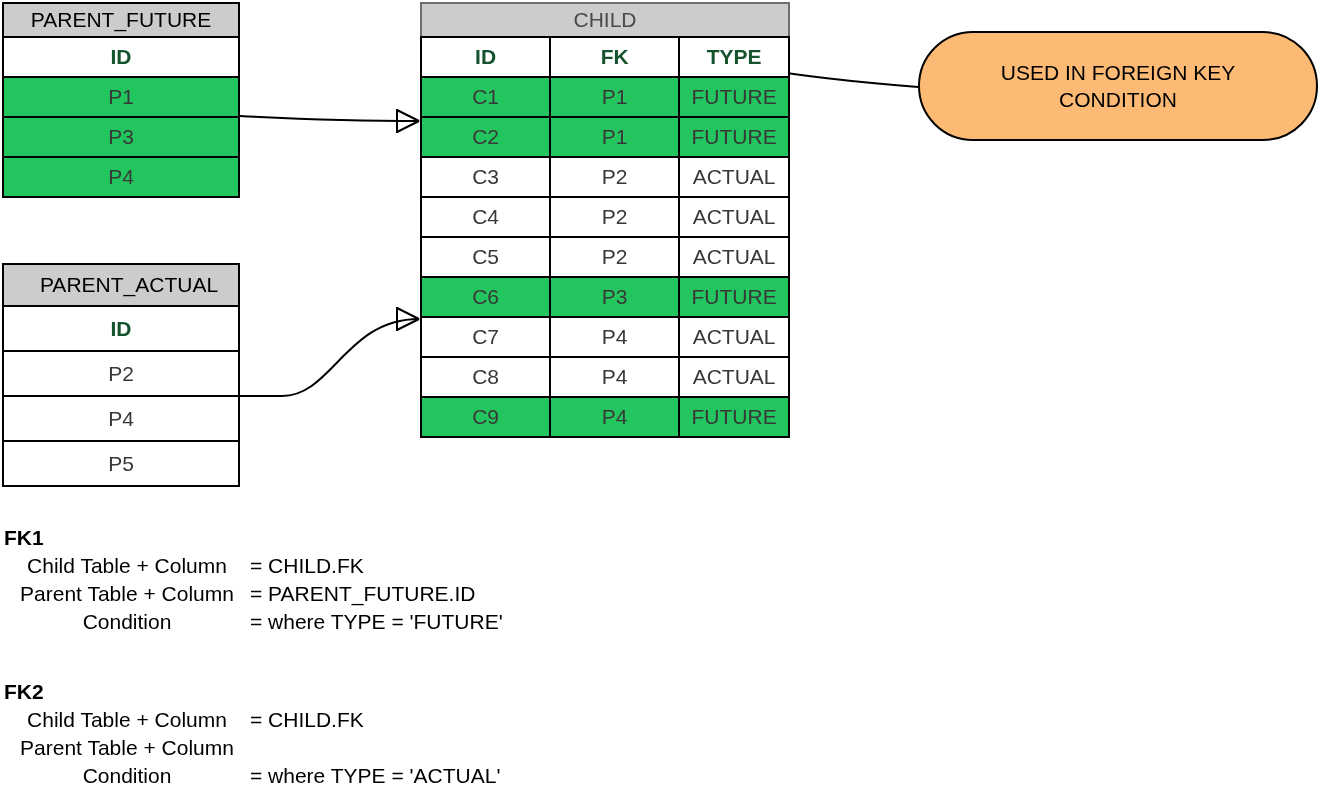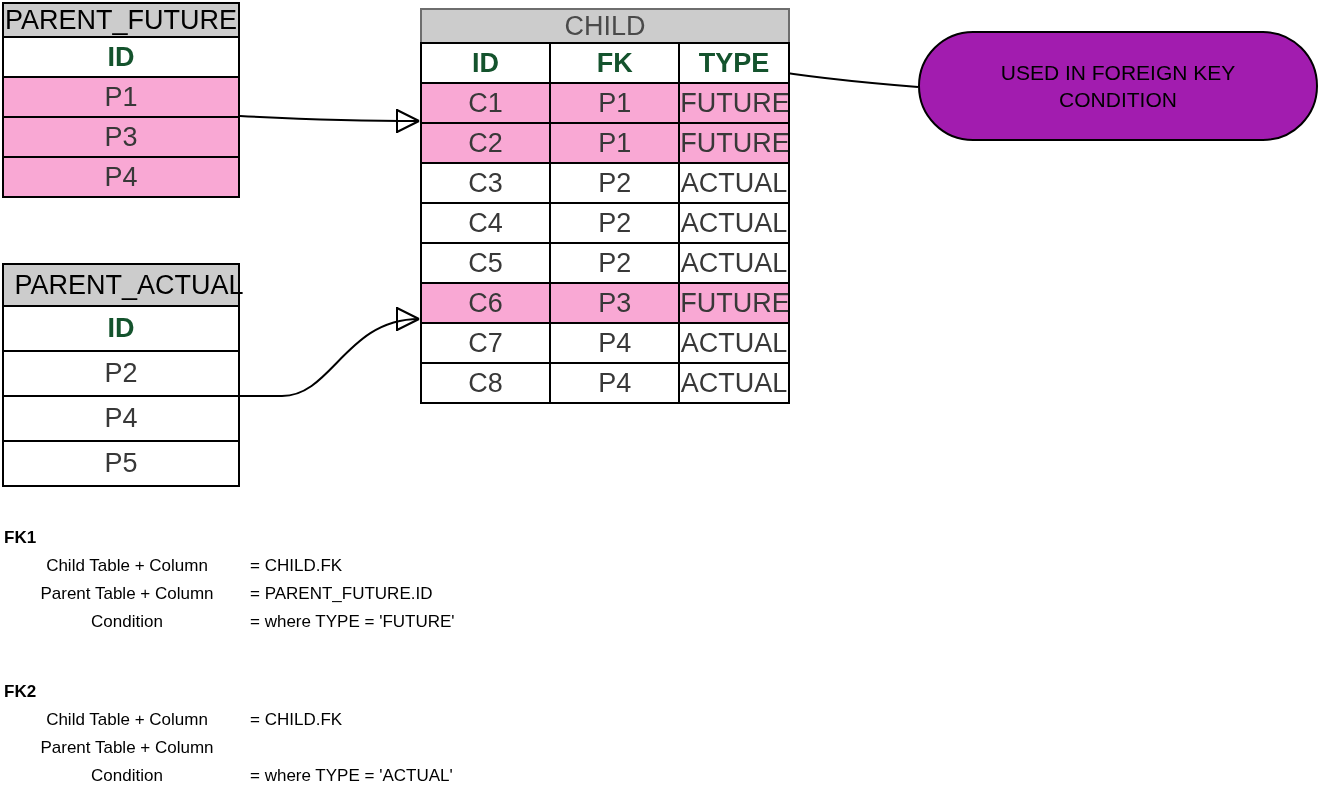--- a/index.html
+++ b/index.html
@@ -16,21 +16,21 @@
     overflow: hidden;
   }
   .connectors {
     position: absolute;
     left: 0; top: 0;
     width: 1322px;
     height: 804px;
   }
   .tbl {
     position: absolute;
-    font-size: 27px;
+    font-size: 21px;
     color: #383838;
   }
   .tbl .ttl {
     box-sizing: border-box;
     height: 36px;
     border: 2px solid #000000;
     background: #cccccc;
     color: #000000;
     display: flex;
     align-items: center;
@@ -48,51 +48,51 @@
   }
   .tbl td {
     border: 2px solid #000000;
     background: #ffffff;
     text-align: center;
     vertical-align: middle;
     padding: 0;
     overflow: hidden;
   }
   .tbl td.b { font-weight: bold; color: #14532d; }
-  .tbl td.hl { background: #f9a8d4; }
+  .tbl td.hl { background: #22c55e; }
   .tbl.pf td, .tbl.child td { height: 38px; }
   .tbl.pa .ttl { height: 44px; padding-left: 16px; }
   .tbl.pa td { height: 43px; }
   .callout {
     position: absolute;
     left: 918px;
     top: 31px;
     width: 400px;
     height: 110px;
     box-sizing: border-box;
     border: 2px solid #000000;
     border-radius: 55px;
-    background: #a21caf;
+    background: #fdba74;
     display: flex;
     align-items: center;
     justify-content: center;
     text-align: center;
     font-size: 21px;
     line-height: 27px;
     color: #000000;
   }
   .callout span {
     display: inline-block;
     max-width: 280px;
   }
   .notes {
     position: absolute;
     left: 4px;
     top: 524px;
-    font-size: 17px;
+    font-size: 21px;
     line-height: 28px;
     color: #000000;
     white-space: nowrap;
   }
   .note-head { font-weight: bold; }
   .note-line { display: flex; }
   .note-label { width: 246px; flex: none; text-align: center; }
   .note-block.second { margin-top: 42px; }
 </style>
 </head>
@@ -129,21 +129,21 @@
       <tr>
         <td class="hl">P3</td>
       </tr>
       <tr>
         <td class="hl">P4</td>
       </tr>
     </tbody>
       </table>
   </div>
 
-  <div class="tbl child" style="left:420px; top:2px; width:370px;margin-top:6px;">
+  <div class="tbl child" style="left:420px; top:2px; width:370px;">
     <div class="ttl">CHILD</div>
     <table>
       <colgroup>
           <col style="width:120px">
           <col style="width:120px">
           <col style="width:102px">
         </colgroup>
       <tbody>
           <tr>
         <td class="b">ID</td>
@@ -183,20 +183,25 @@
       <tr>
         <td>C7</td>
         <td>P4</td>
         <td>ACTUAL</td>
       </tr>
       <tr>
         <td>C8</td>
         <td>P4</td>
         <td>ACTUAL</td>
       </tr>
+      <tr>
+        <td class="hl">C9</td>
+        <td class="hl">P4</td>
+        <td class="hl">FUTURE</td>
+      </tr>
     </tbody>
       </table>
   </div>
 
   <div class="tbl pa" style="left:2px; top:263px; width:238px;">
     <div class="ttl">PARENT_ACTUAL</div>
     <table>
       <tbody>
           <tr>
         <td class="b">ID</td>

